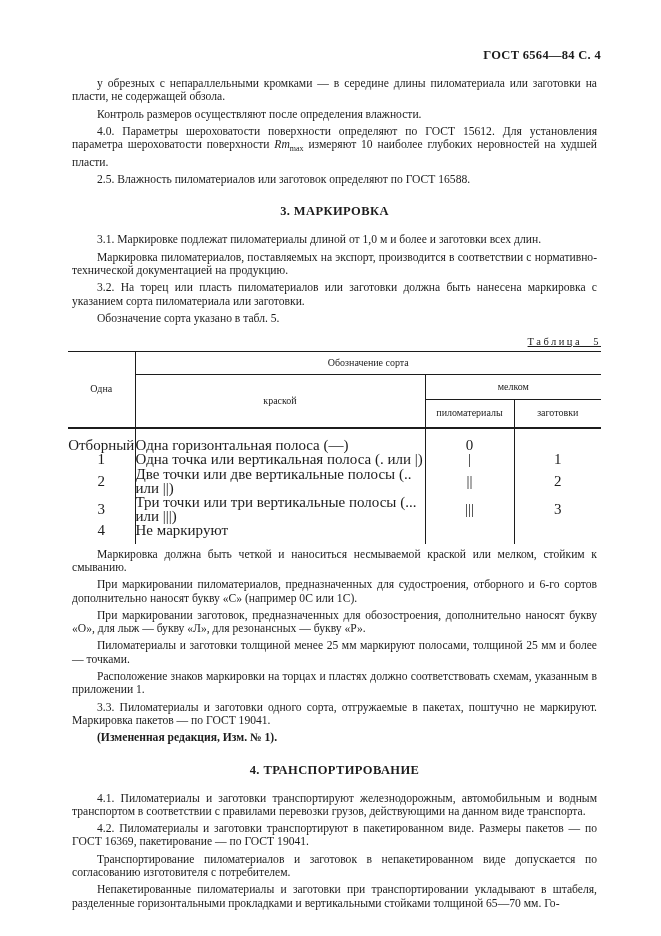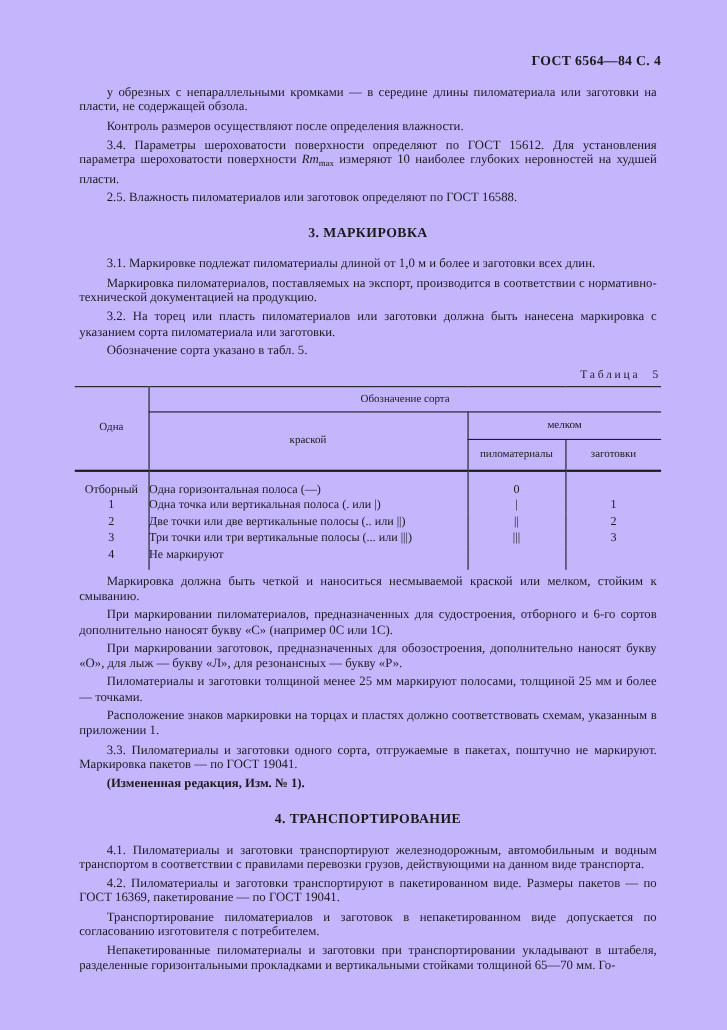--- a/index.html
+++ b/index.html
@@ -2,21 +2,21 @@
 <html lang="ru"><head>
 <meta charset="utf-8">
 <style>
   * { box-sizing: border-box; }
   html, body { margin: 0; padding: 0; background: #e8e8e8; }
   .page {
     position: relative;
     width: 661px;
     height: 936px;
     margin: 0 auto;
-    background: #c4b5fd;
+    background: #ffffff;
     color: #1c1c1c;
     font-family: "Liberation Serif", "DejaVu Serif", serif;
     overflow: hidden;
   }
   .content {
     position: absolute;
     left: 68px;
     top: 48px;
     width: 533px;
   }
@@ -44,30 +44,31 @@
     text-align: center;
     letter-spacing: 0.4px;
     margin: 18px 0 14px 0;
   }
   .table-label {
     text-align: right;
     font-size: 10.5px;
     letter-spacing: 2.5px;
     word-spacing: 6px;
     margin: 11px 0 4px 0;
+    text-decoration: underline;
   }
   table.gost {
     border-collapse: collapse;
     width: 533px;
     table-layout: fixed;
     border-top: 1.5px solid #1c1c1c;
   }
   table.gost td {
     padding: 0;
-    font-size: 11px;
+    font-size: 15px;
     line-height: 14px;
     vertical-align: middle;
   }
   
   table.gost thead td {
     font-size: 10px;
     text-align: center;
   }
   td.h-grade   { border-right: 1px solid #1c1c1c; border-bottom: 2.7px solid #1c1c1c; }
   td.h-desig   { border-bottom: 1.8px solid #1c1c1c; height: 23px; }
@@ -92,21 +93,21 @@
 
 <div class="page">
   <div class="content">
 
     <div class="doc-header">
       <span>ГОСТ 6564—84 С. 4</span>
     </div>
 
     <p class="para">у обрезных с непараллельными кромками — в середине длины пиломатериала или заготовки на пласти, не содержащей обзола.</p>
     <p class="para">Контроль размеров осуществляют после определения влажности.</p>
-    <p class="para"><span>3.4. Параметры шероховатости поверхности определяют по ГОСТ 15612. Для установления параметра шероховатости поверхности </span><span class="rm-var">Rm</span><sub class="rm-sub">max</sub><span> измеряют 10 наиболее глубоких неровностей на худшей пласти.</span></p>
+    <p class="para"><span>4.0. Параметры шероховатости поверхности определяют по ГОСТ 15612. Для установления параметра шероховатости поверхности </span><span class="rm-var">Rm</span><sub class="rm-sub">max</sub><span> измеряют 10 наиболее глубоких неровностей на худшей пласти.</span></p>
     <p class="para">2.5. Влажность пиломатериалов или заготовок определяют по ГОСТ 16588.</p>
 
     <h2 class="sec-heading">3. МАРКИРОВКА</h2>
 
     <p class="para">3.1. Маркировке подлежат пиломатериалы длиной от 1,0 м и более и заготовки всех длин.</p>
     <p class="para">Маркировка пиломатериалов, поставляемых на экспорт, производится в соответствии с нормативно-технической документацией на продукцию.</p>
     <p class="para">3.2. На торец или пласть пиломатериалов или заготовки должна быть нанесена маркировка с указанием сорта пиломатериала или заготовки.</p>
     <p class="para">Обозначение сорта указано в табл. 5.</p>
 
     <div class="table-label">Таблица 5</div>

